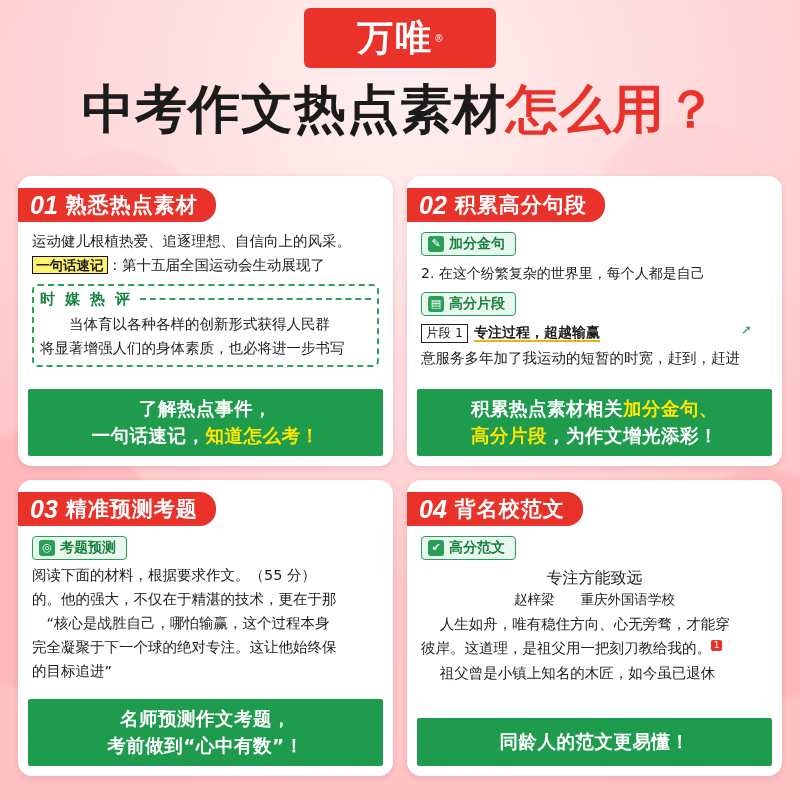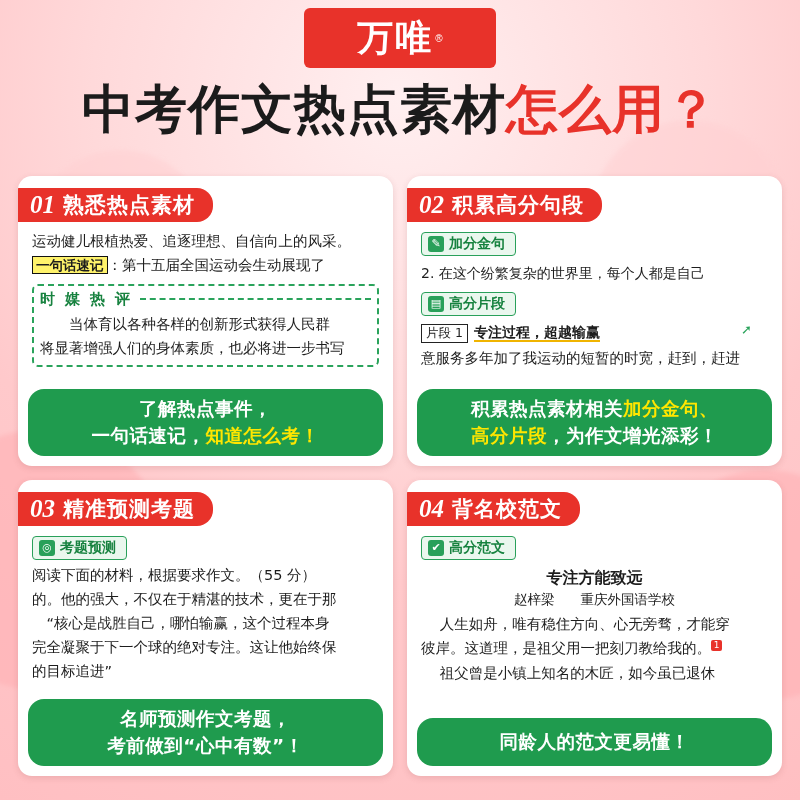--- a/index.html
+++ b/index.html
@@ -111,21 +111,21 @@
     padding: 4px 18px 4px 12px;
     margin-left: -10px;
     margin-top: 2px;
     height: 34px;
     box-sizing: border-box;
   }
   .ribbon .num {
     font-size: 25px;
     font-weight: bold;
     font-style: italic;
-    font-family: Liberation Serif, serif;
+    font-family: Liberation Sans, sans-serif;
     margin-right: 8px;
     letter-spacing: 0px;
   }
   .ribbon .ttl {
     font-size: 21px;
     font-weight: bold;
     font-family: "DejaVu Sans", sans-serif;
     letter-spacing: 1px;
   }
 
@@ -210,21 +210,21 @@
     border-top: 2px dashed #2aa35b;
   }
 
   
   .footer-banner {
     position: absolute;
     left: 10px;
     right: 10px;
     bottom: 10px;
     background: #1f9b4e;
-    border-radius: 16px;
+    border-radius: 2px;
     color: #ffffff;
     text-align: center;
     font-weight: bold;
     font-family: "DejaVu Sans", sans-serif;
     padding: 7px 4px;
     box-sizing: border-box;
     font-size: 18.5px;
     line-height: 1.42;
     letter-spacing: .5px;
   }
@@ -235,21 +235,21 @@
     position: absolute;
     left: 0; right: 0;
     bottom: 52px;
     height: 26px;
     background: linear-gradient(to bottom, rgba(255,255,255,0), #ffffff 85%);
     pointer-events: none;
   }
   .fade.tall { bottom: 62px; }
 
   .center { text-align: center; }
-  .essay-title { font-size: 16px; font-weight: bold; font-family: "DejaVu Sans", sans-serif; }
+  .essay-title { font-size: 16px; font-weight: normal; font-family: "DejaVu Sans", sans-serif; }
   .essay-author { font-size: 13.5px; margin-top: 2px; }
   .essay-author .sp { display: inline-block; width: 26px; }
   .essay-p { font-size: 14.5px; line-height: 1.68; text-indent: 0; }
   .sup {
     display: inline-block;
     background: #e8322a;
     color: #fff;
     font-size: 9px;
     width: 11px; height: 11px;
     line-height: 11px;

